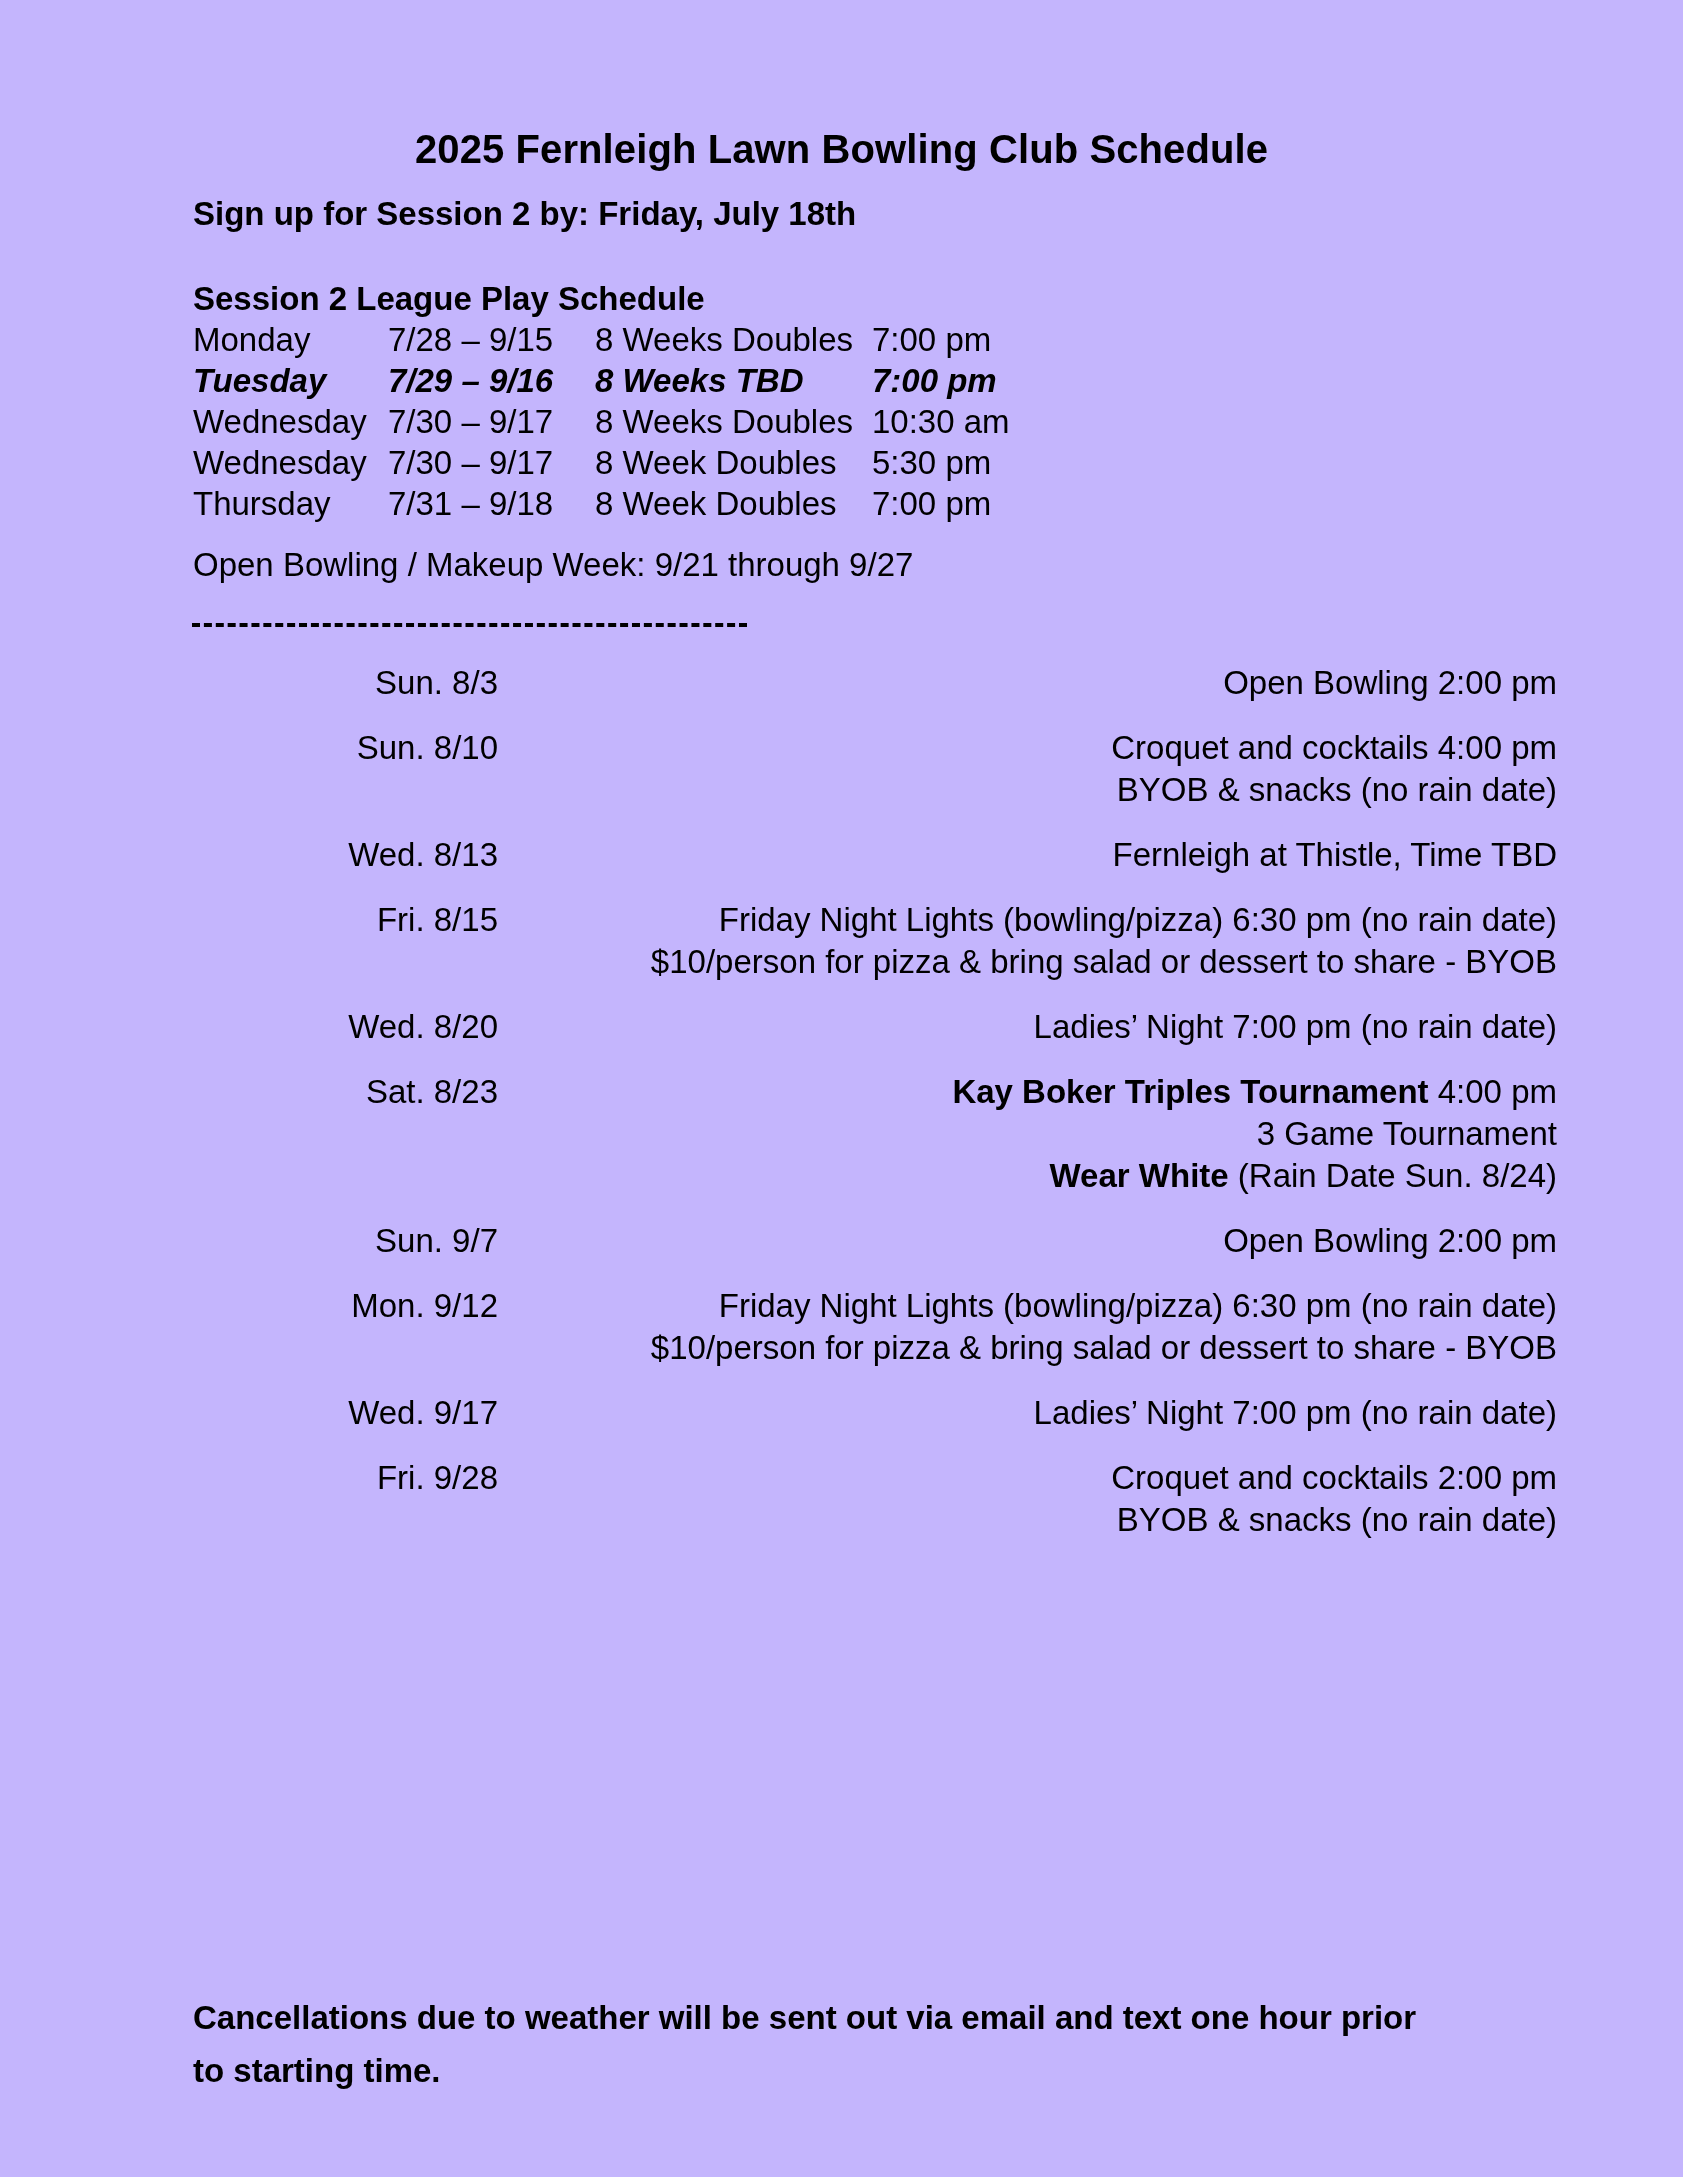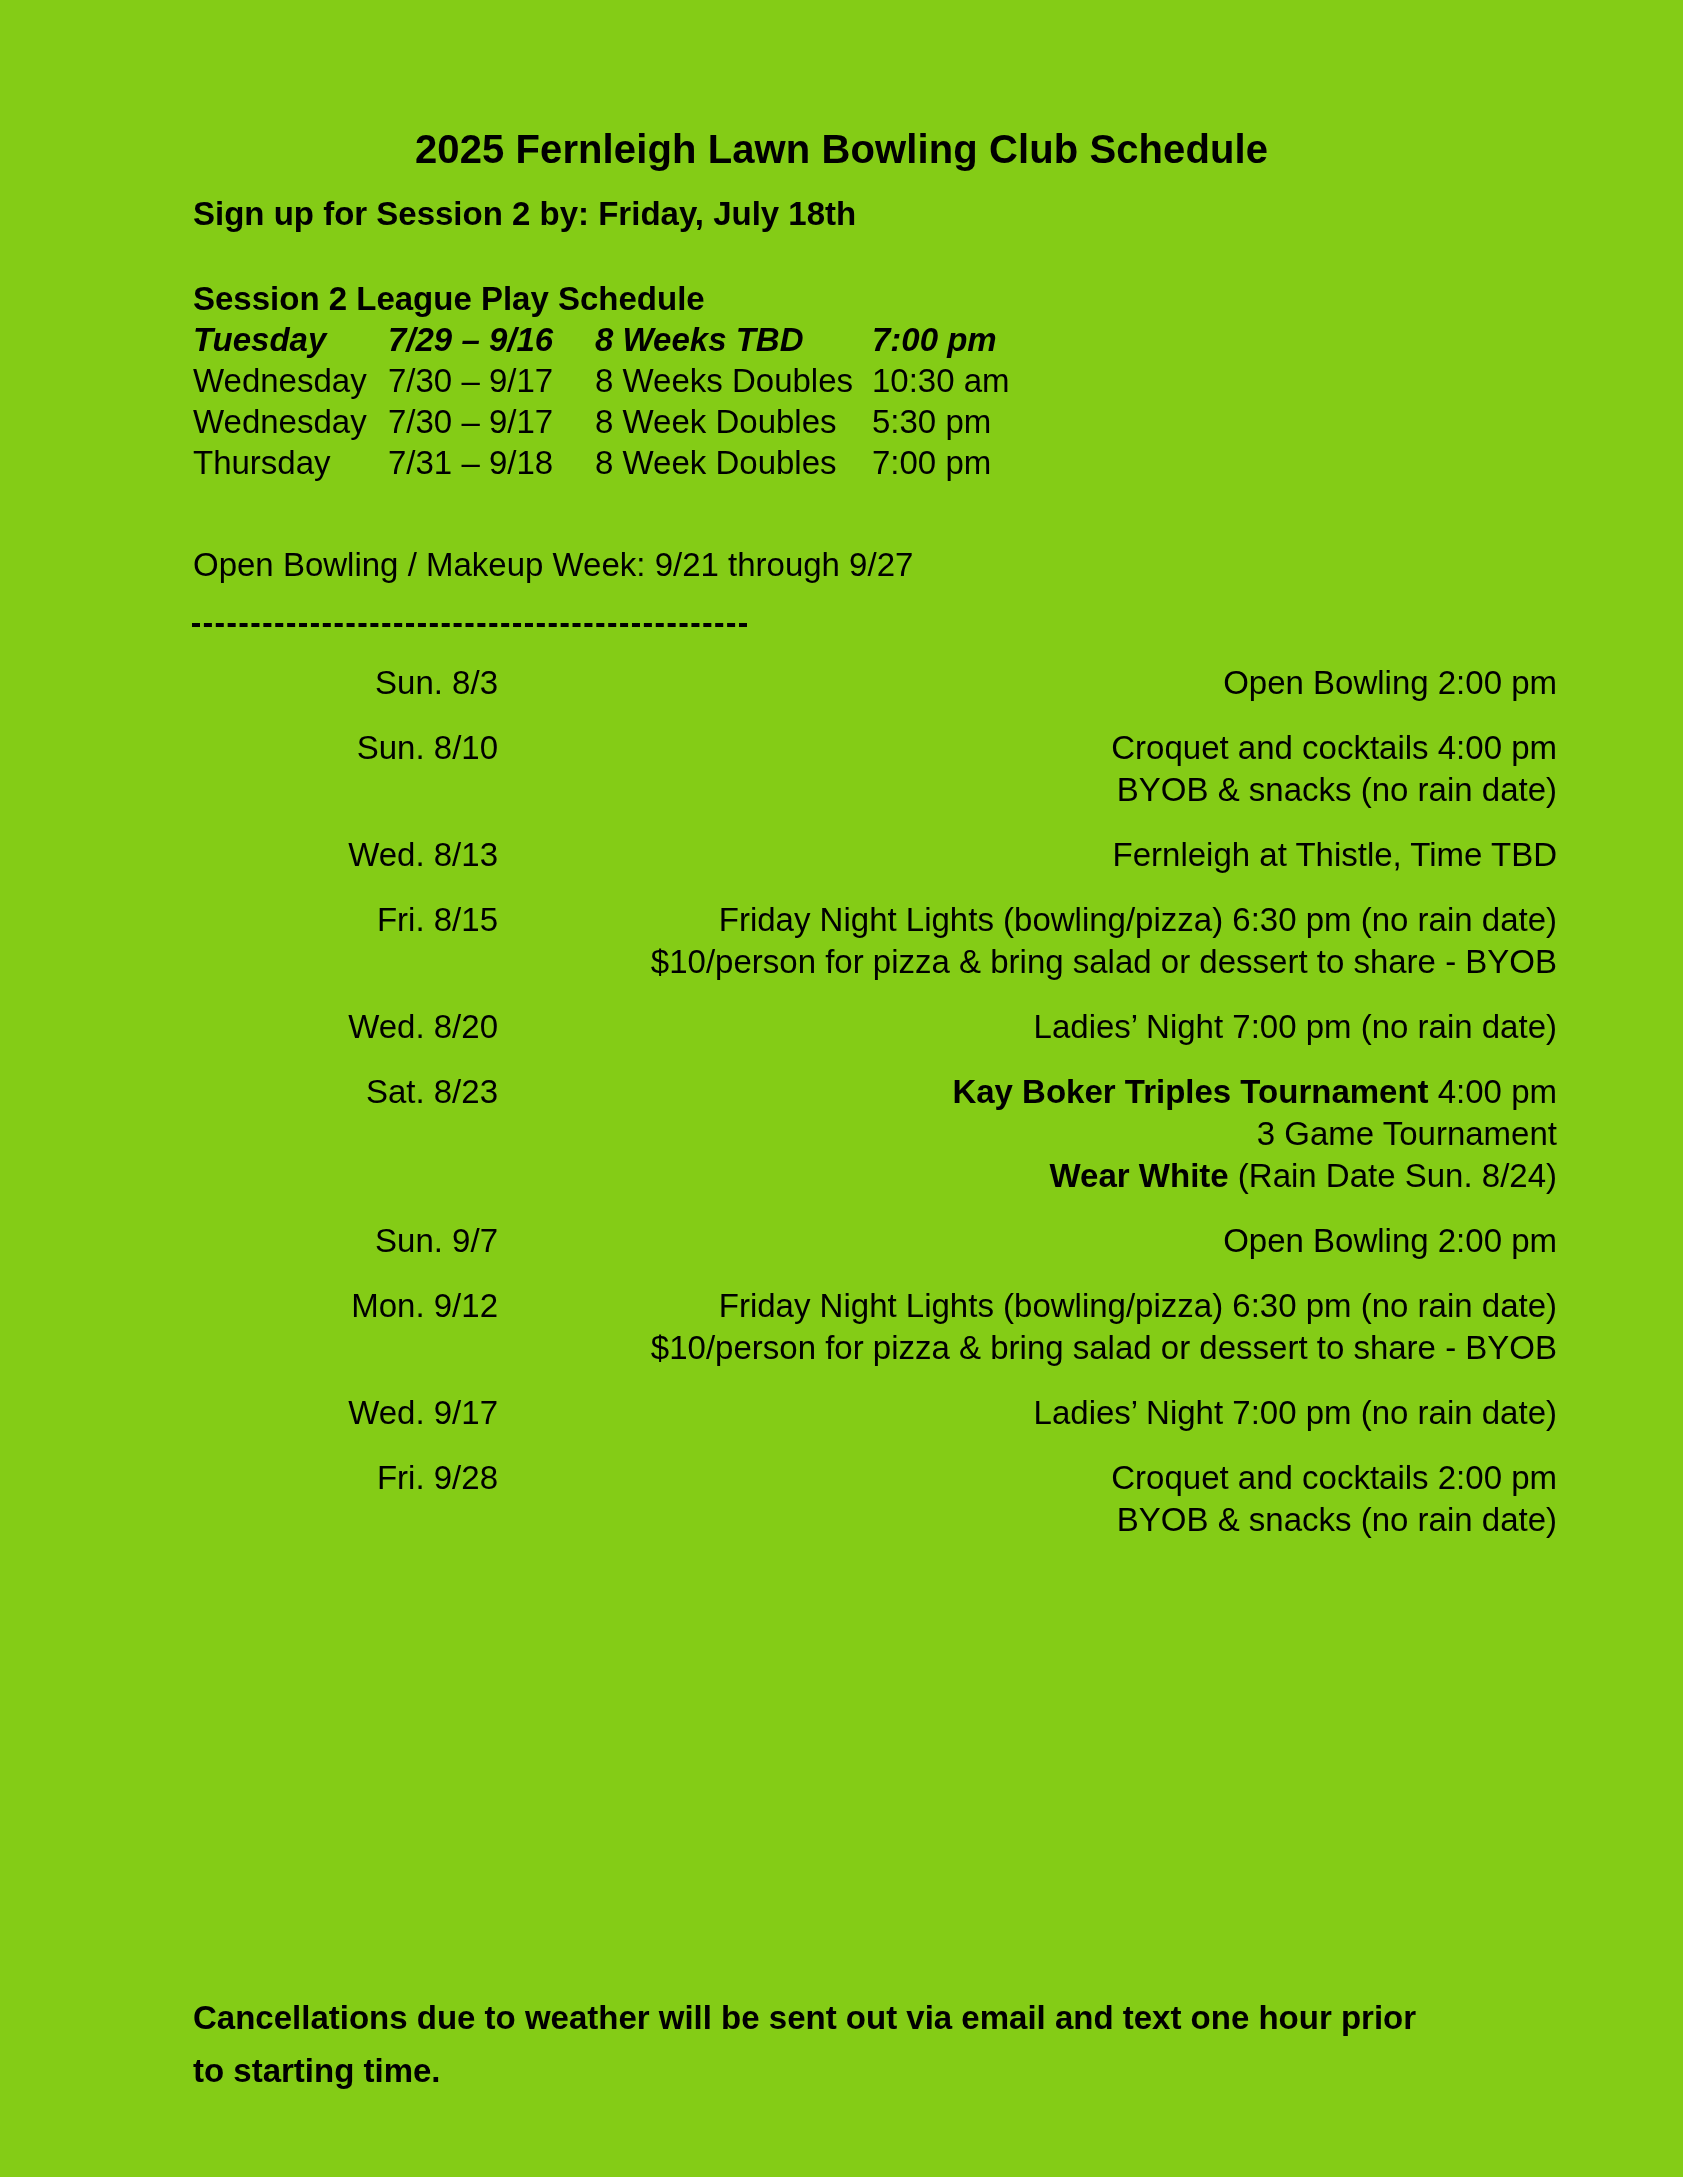--- a/index.html
+++ b/index.html
@@ -12,21 +12,21 @@
     height: 2178px;
     font-family: "Liberation Sans", sans-serif;
     color: #000000;
     -webkit-font-smoothing: antialiased;
   }
 
   .page {
     position: relative;
     width: 1683px;
     height: 2178px;
-    background: #84cc16;
+    background: #c4b5fd;
     box-sizing: border-box;
     padding: 0;
     overflow: hidden;
   }
 
   
   .doc-title {
     position: absolute;
     top: 100px;
     left: 0;
@@ -148,20 +148,26 @@
 <div class="page">
 
   <h1 class="doc-title">2025 Fernleigh Lawn Bowling Club Schedule</h1>
 
   <div class="signup-line">Sign up for Session 2 by: Friday, July 18th</div>
 
   <div class="league-block">
     <div class="league-heading">Session 2 League Play Schedule</div>
     <table class="league-table">
       <tbody>
+          <tr>
+            <td class="col-day">Monday</td>
+            <td class="col-dates">7/28  –  9/15</td>
+            <td class="col-desc">8 Weeks Doubles</td>
+            <td class="col-time">7:00 pm</td>
+          </tr>
           <tr class="row-emph">
             <td class="col-day">Tuesday</td>
             <td class="col-dates">7/29 –  9/16</td>
             <td class="col-desc">8 Weeks TBD</td>
             <td class="col-time">7:00 pm</td>
           </tr>
           <tr>
             <td class="col-day">Wednesday</td>
             <td class="col-dates">7/30  –  9/17</td>
             <td class="col-desc">8 Weeks Doubles</td>

